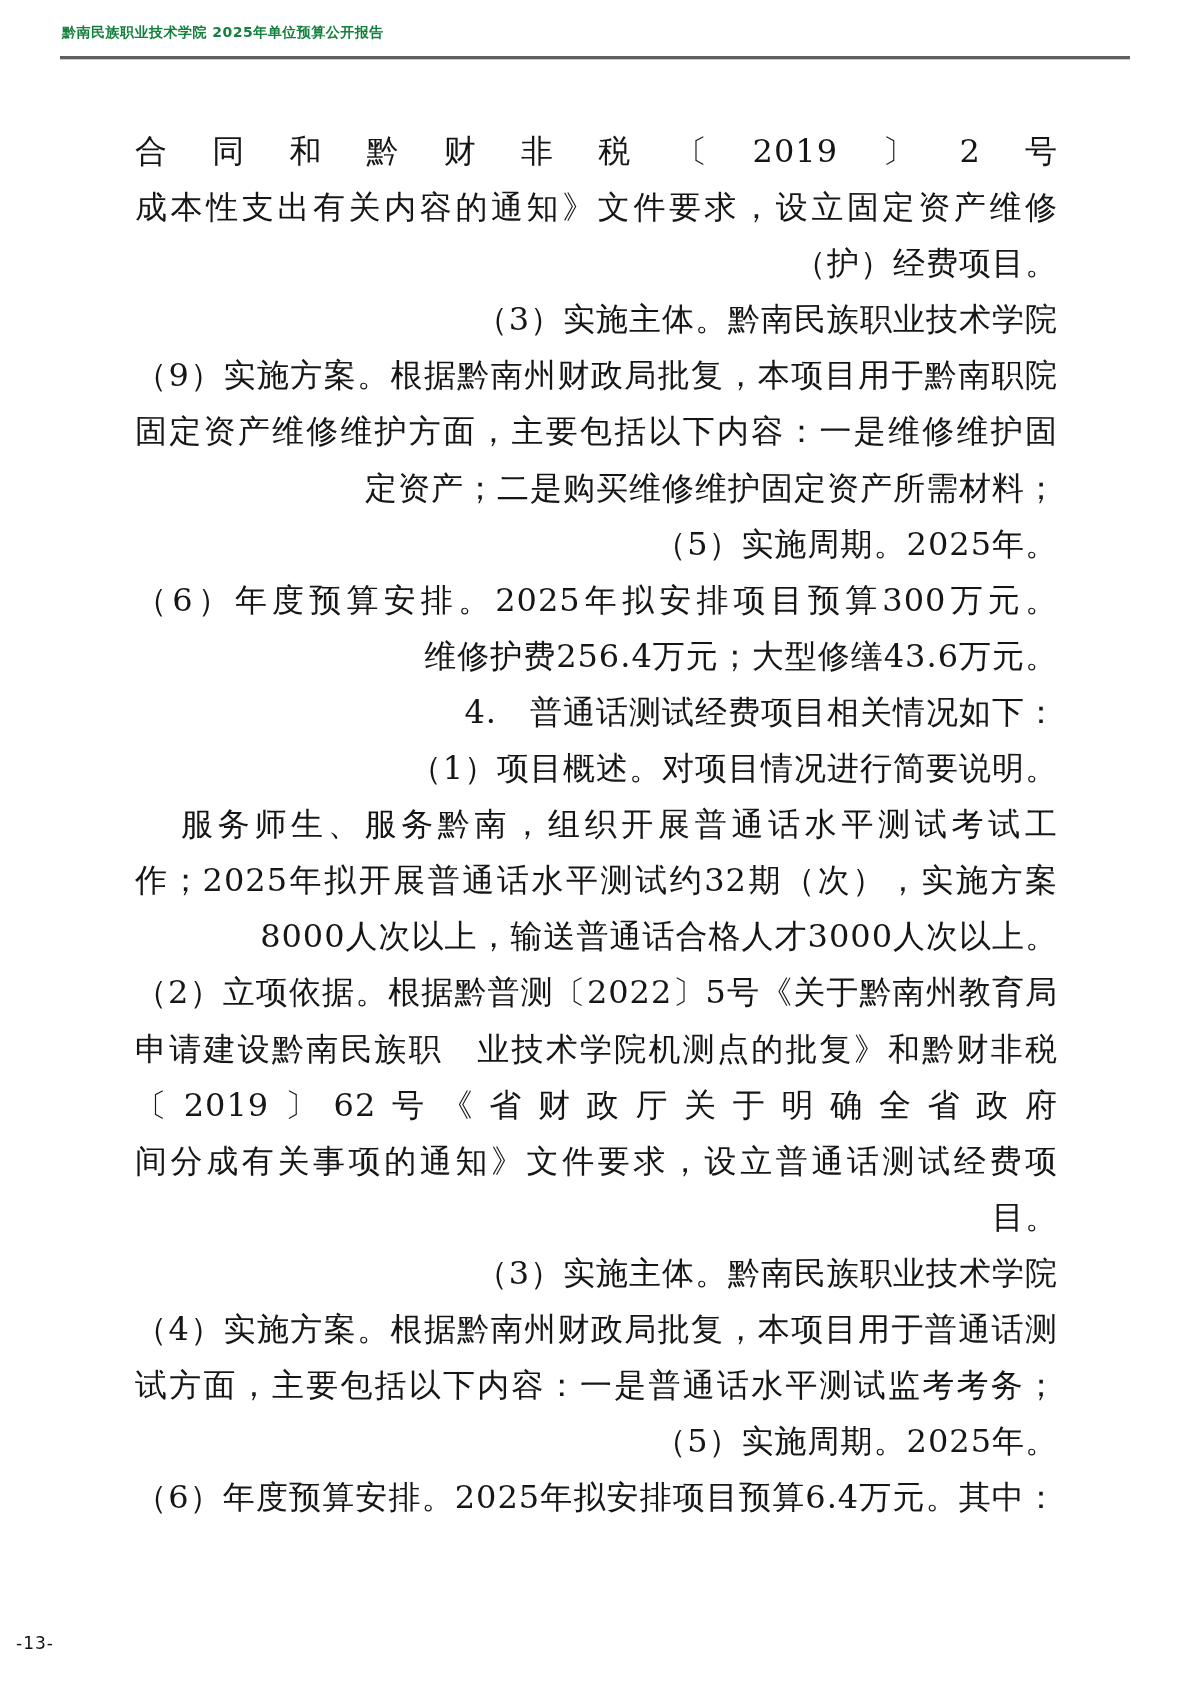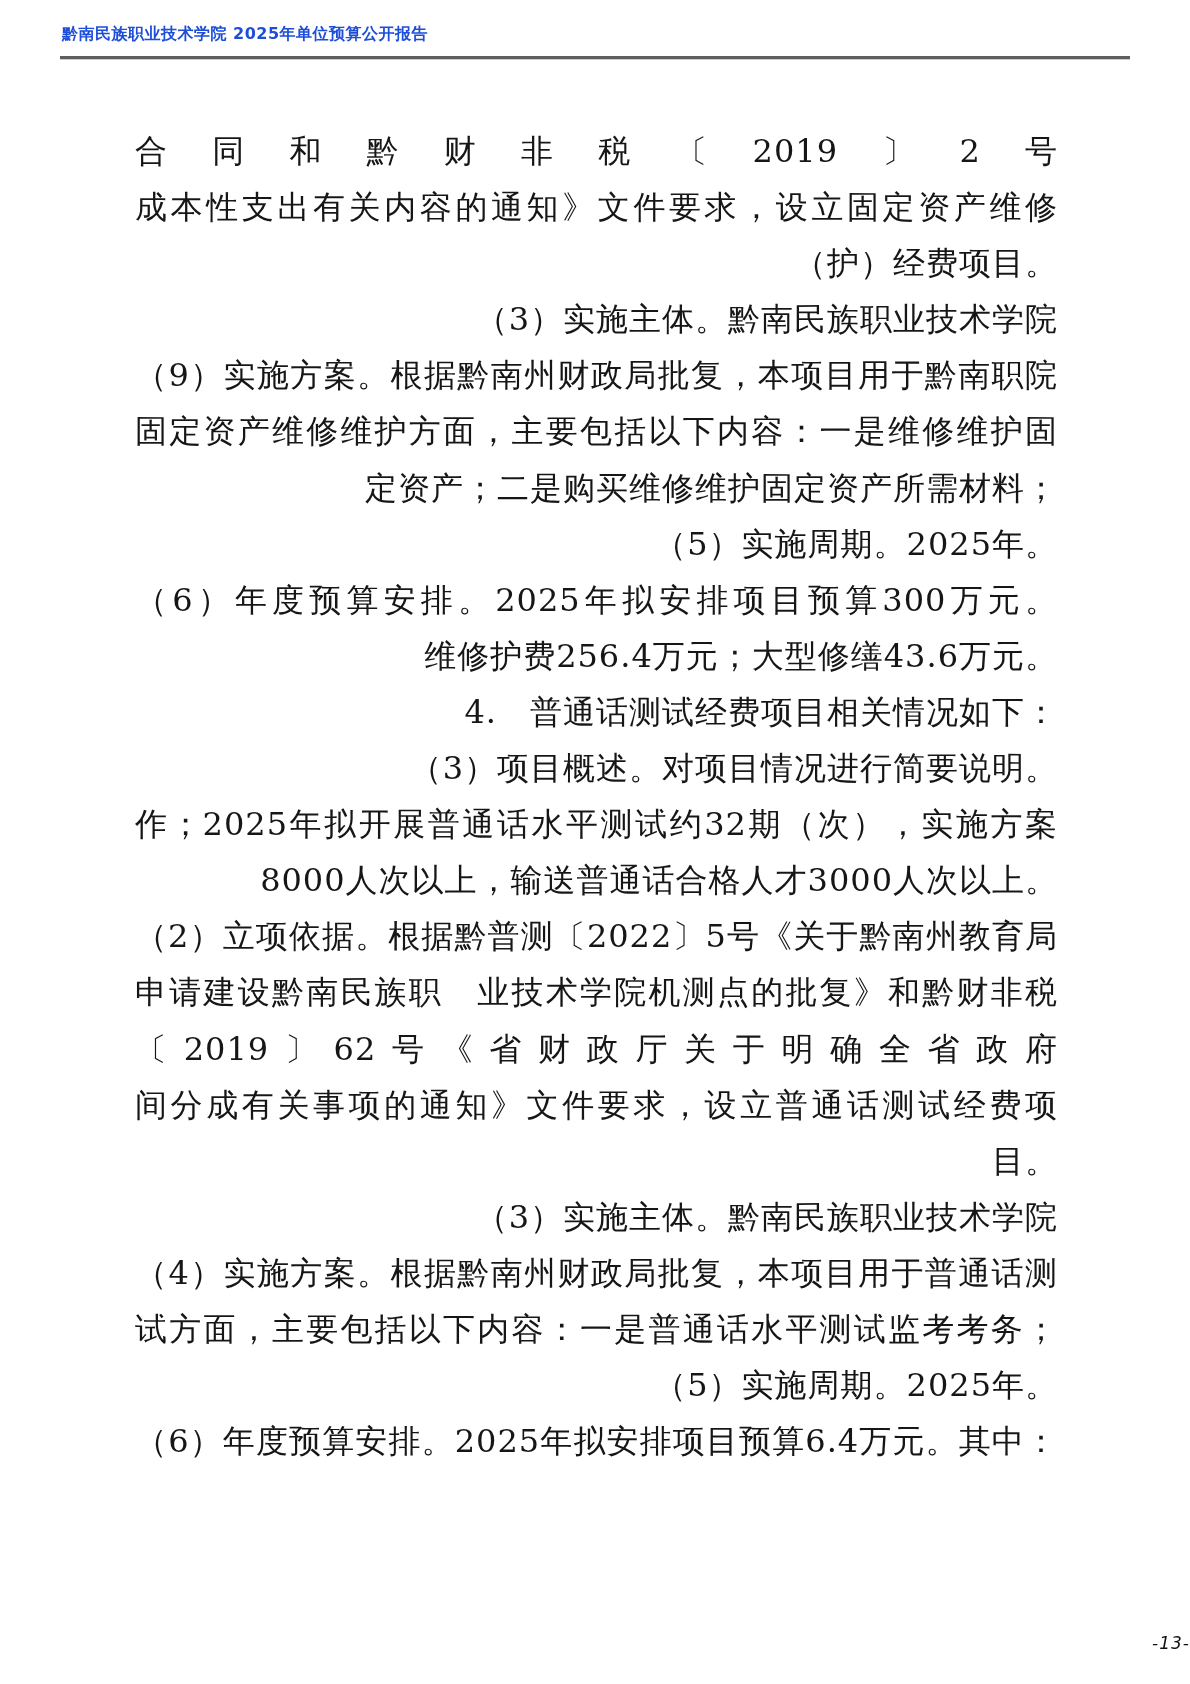--- a/index.html
+++ b/index.html
@@ -15,23 +15,23 @@
     overflow: hidden;
     font-family: "DejaVu Serif", "Liberation Serif", serif;
     color: #161616;
   }
   .header-title {
     position: absolute;
     left: 62px;
     top: 24px;
     font-family: "DejaVu Sans", "Liberation Sans", sans-serif;
     font-weight: bold;
-    font-size: 16px;
+    font-size: 14px;
     letter-spacing: 0.5px;
-    color: #1d4ed8;
+    color: #15803d;
     white-space: nowrap;
   }
   .header-rule {
     position: absolute;
     left: 60px;
     top: 56px;
     width: 1070px;
     height: 3px;
     background: #5f5f5f;
     border-bottom: 1px solid #cccccc;
@@ -59,22 +59,21 @@
     overflow: hidden;
   }
   .line.indent {
     padding-left: 46px;
   }
   .footer {
     position: absolute;
     left: 16px;
     right: 0;
     top: 1633px;
-    text-align: right;
-    font-style: italic;
+    text-align: left;
   }
   .page-num {
     font-family: "DejaVu Sans", "Liberation Sans", sans-serif;
     font-size: 17px;
     letter-spacing: 1px;
     color: #111111;
   }
 </style>
 </head>
 <body>
@@ -91,21 +90,22 @@
       <div class="line justify">成本性支出有关内容的通知》文件要求，设立固定资产维修</div>
       <div class="line">（护）经费项目。</div>
       <div class="line">（3）实施主体。黔南民族职业技术学院</div>
       <div class="line justify">（9）实施方案。根据黔南州财政局批复，本项目用于黔南职院</div>
       <div class="line justify">固定资产维修维护方面，主要包括以下内容：一是维修维护固</div>
       <div class="line">定资产；二是购买维修维护固定资产所需材料；</div>
       <div class="line">（5）实施周期。2025年。</div>
       <div class="line justify">（6）年度预算安排。2025年拟安排项目预算300万元。其中：</div>
       <div class="line">维修护费256.4万元；大型修缮43.6万元。</div>
       <div class="line">4.　普通话测试经费项目相关情况如下：</div>
-      <div class="line">（3）项目概述。对项目情况进行简要说明。</div>
+      <div class="line">（1）项目概述。对项目情况进行简要说明。</div>
+      <div class="line justify indent">服务师生、服务黔南，组织开展普通话水平测试考试工</div>
       <div class="line justify">作；2025年拟开展普通话水平测试约32期（次），实施方案</div>
       <div class="line">8000人次以上，输送普通话合格人才3000人次以上。</div>
       <div class="line justify">（2）立项依据。根据黔普测〔2022〕5号《关于黔南州教育局</div>
       <div class="line justify">申请建设黔南民族职　业技术学院机测点的批复》和黔财非税</div>
       <div class="line justify">〔2019〕62号《省财政厅关于明确全省政府　非税收入部门单位</div>
       <div class="line justify">间分成有关事项的通知》文件要求，设立普通话测试经费项</div>
       <div class="line">目。</div>
       <div class="line">（3）实施主体。黔南民族职业技术学院</div>
       <div class="line justify">（4）实施方案。根据黔南州财政局批复，本项目用于普通话测</div>
       <div class="line justify">试方面，主要包括以下内容：一是普通话水平测试监考考务；</div>

